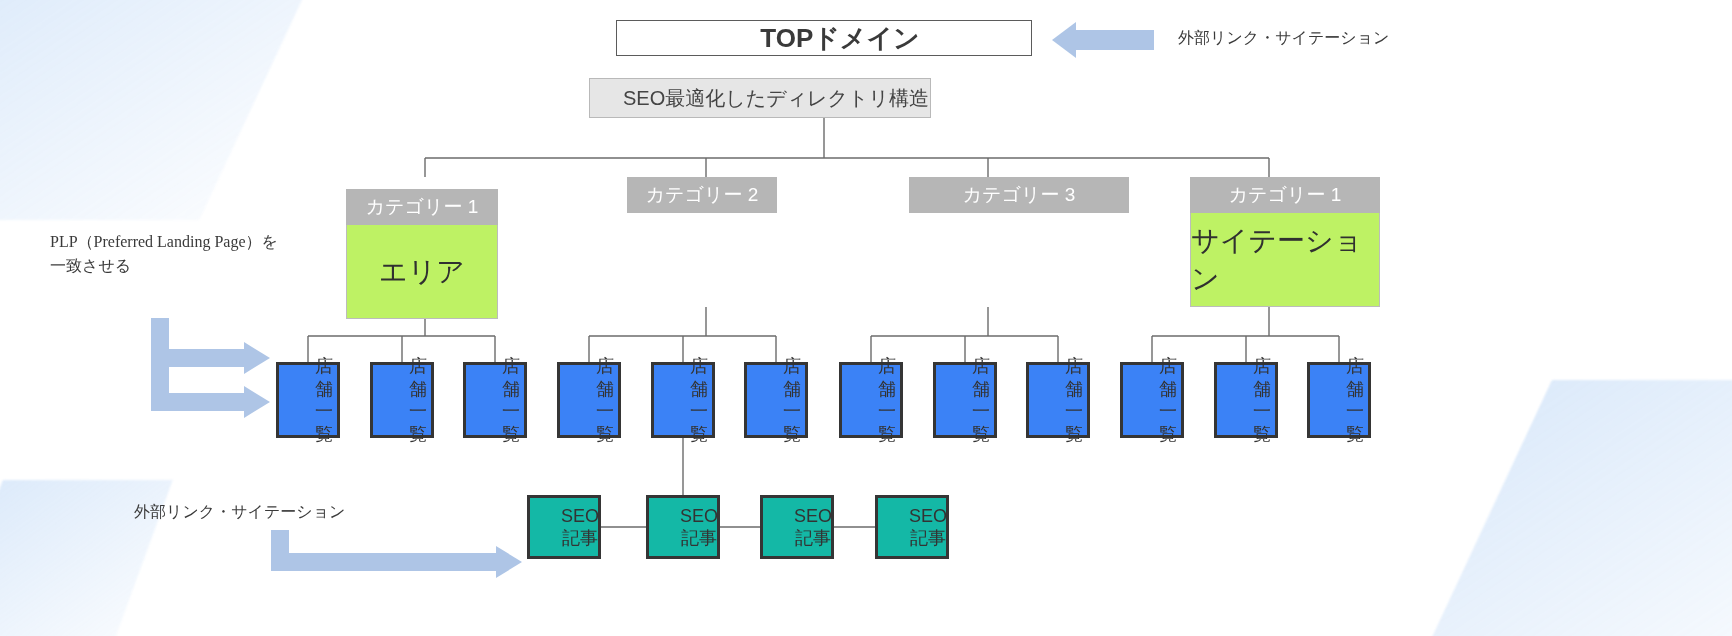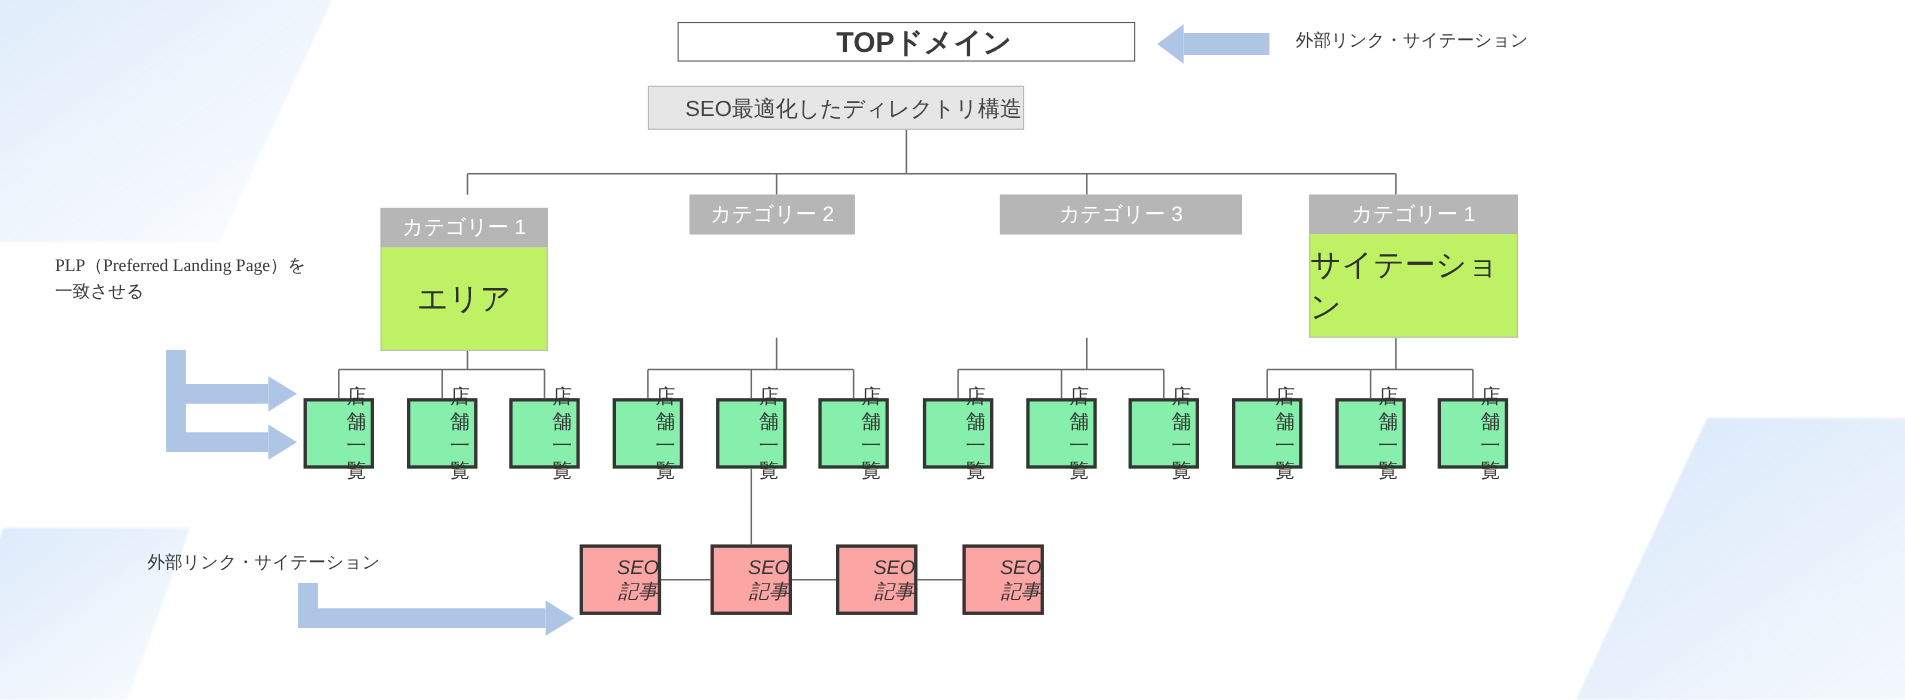--- a/index.html
+++ b/index.html
@@ -61,36 +61,36 @@
     display: flex; align-items: center; justify-content: center;
     font-size: 28px; color: #303030;
   }
   .cat1 { left: 314px;  top: 189px; width: 184px; }
   .cat2 { left: 595px;  top: 177px; width: 182px; }
   .cat3 { left: 877px;  top: 177px; width: 252px; }
   .cat4 { left: 1158px; top: 177px; width: 222px; }
 
   
   .store {
-    width: 64px; height: 64px;
+    width: 64px; height: 76px;
     border: 3px solid #353535;
-    background: #86efac;
+    background: #3b82f6;
     display: flex; align-items: center; justify-content: center;
     text-align: center;
     font-size: 18px; line-height: 1.25; color: #333;
   }
 
   
   .seo {
     width: 74px; height: 64px;
     border: 3px solid #353535;
-    background: #fca5a5;
+    background: #14b8a6;
     display: flex; align-items: center; justify-content: center;
     text-align: center;
-    font-size: 18px; line-height: 1.25; color: #333; font-style: italic;
+    font-size: 18px; line-height: 1.25; color: #333;
   }
 
   
   .annot { position: absolute; font-size: 16px; color: #3a3a3a; line-height: 1.5; }
 
   
   .arrow-left-big {
     position: absolute;
     display: flex; align-items: center;
   }

